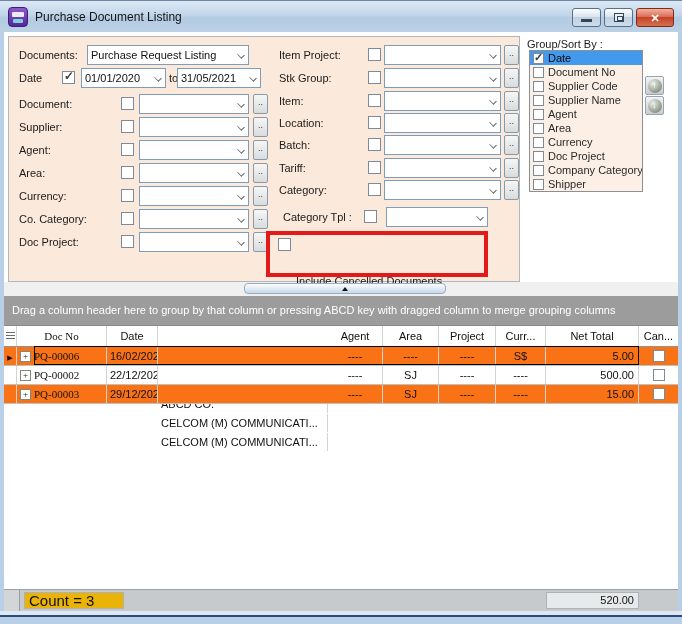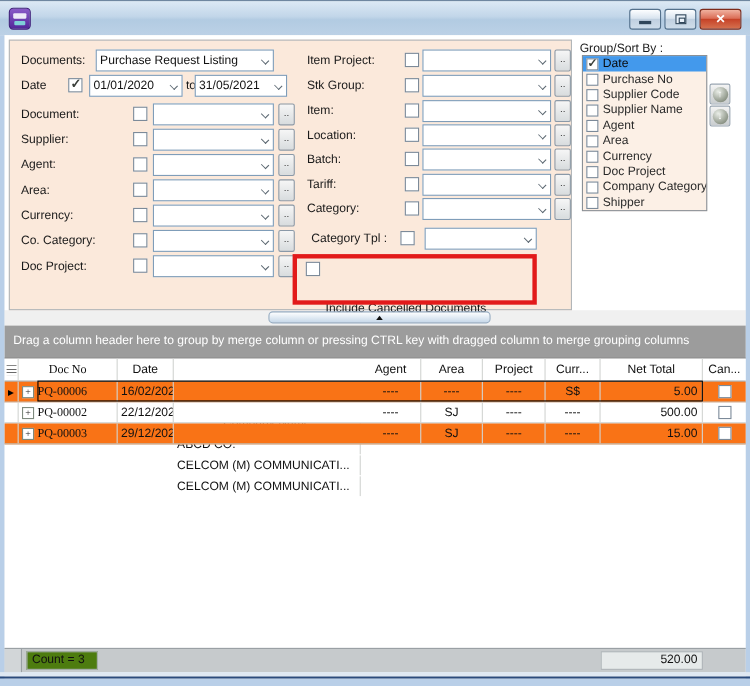--- a/index.html
+++ b/index.html
@@ -97,32 +97,33 @@
   .ar { justify-content:flex-end; padding-right:4px; }
   .corner-icon { width:9px; height:9px;
     background:repeating-linear-gradient(#6A6A6A 0 1px, transparent 1px 3px); }
   .row-arrow::before { content:"\25B6"; font-size:7px; color:#000; }
   .expand { flex:none; width:11px; height:11px; border:1px solid #7E8A7E; background:#FFFFFF; margin-right:3px;
     display:flex; align-items:center; justify-content:center; font-size:9px; line-height:1; color:#222; }
   .expand::before { content:"+"; }
   .focus-box { position:absolute; left:30px; top:-1px; width:605px; height:19px; border:1px solid #000; pointer-events:none; }
   .g-footer { position:absolute; left:0; bottom:0; width:674px; height:22px; background:#C6CACC; border-top:1px solid #9AA0A4; }
   .f-ind { position:absolute; left:0; top:0; width:16px; height:22px; background:#D2D6D8; border-right:1px solid #9AA0A4; }
-  .f-count { position:absolute; left:20px; top:2px; width:65px; height:17px; background:#4d7c0f; border:1px solid #ACB2B6;
-    font-size:11px; line-height:15px; padding-left:4px; color:#111; }
+  .f-count { position:absolute; left:20px; top:2px; width:100px; height:17px; background:#eab308; border:1px solid #ACB2B6;
+    font-size:15px; line-height:15px; padding-left:4px; color:#111; }
   .f-total { position:absolute; left:542px; top:2px; width:93px; height:17px; background:#E6EAEA; border:1px solid #ACB2B6;
     font-size:11px; line-height:15px; text-align:right; padding-right:4px; color:#111; }
 </style>
 </head>
 <body>
 
 <div class="window">
 
   <div class="titlebar">
     <span class="app-icon"></span>
+    <span class="title-text">Purchase Document Listing</span>
     <div class="win-btns">
       <div class="win-btn">
           <span class="glyph-min"></span>
         </div>
       <div class="win-btn">
           <span class="glyph-max"></span>
         </div>
       <div class="win-btn close">
           <span class="glyph-close"></span>
         </div>
@@ -286,21 +287,21 @@
   <div class="red-box"></div>
 
   <span class="gs-title">Group/Sort By :</span>
   <div class="gs-list">
     <div class="gs-item selected">
         <span class="gs-cb checked"></span>
         <span>Date</span>
       </div>
     <div class="gs-item">
         <span class="gs-cb"></span>
-        <span>Purchase No</span>
+        <span>Document No</span>
       </div>
     <div class="gs-item">
         <span class="gs-cb"></span>
         <span>Supplier Code</span>
       </div>
     <div class="gs-item">
         <span class="gs-cb"></span>
         <span>Supplier Name</span>
       </div>
     <div class="gs-item">
@@ -334,21 +335,21 @@
   <div class="arrow-btn" style="top:96px">
       <span class="arrow-circle">↓</span>
     </div>
 
 
   <div class="splitter">
     <span class="splitter-caret"></span>
   </div>
 
   <div class="grid">
-    <div class="group-hint">Drag a column header here to group by merge column or pressing CTRL key with dragged column to merge grouping columns</div>
+    <div class="group-hint">Drag a column header here to group by that column or pressing ABCD key with dragged column to merge grouping columns</div>
 
     <div class="g-header">
       <div class="gc c-ind">
           <span class="corner-icon"></span>
         </div>
       <div class="gc c-doc">Doc No</div>
       <div class="gc c-date">Date</div>
       <div class="gc c-comp">Company Name</div>
       <div class="gc c-agent">Agent</div>
       <div class="gc c-area">Area</div>

